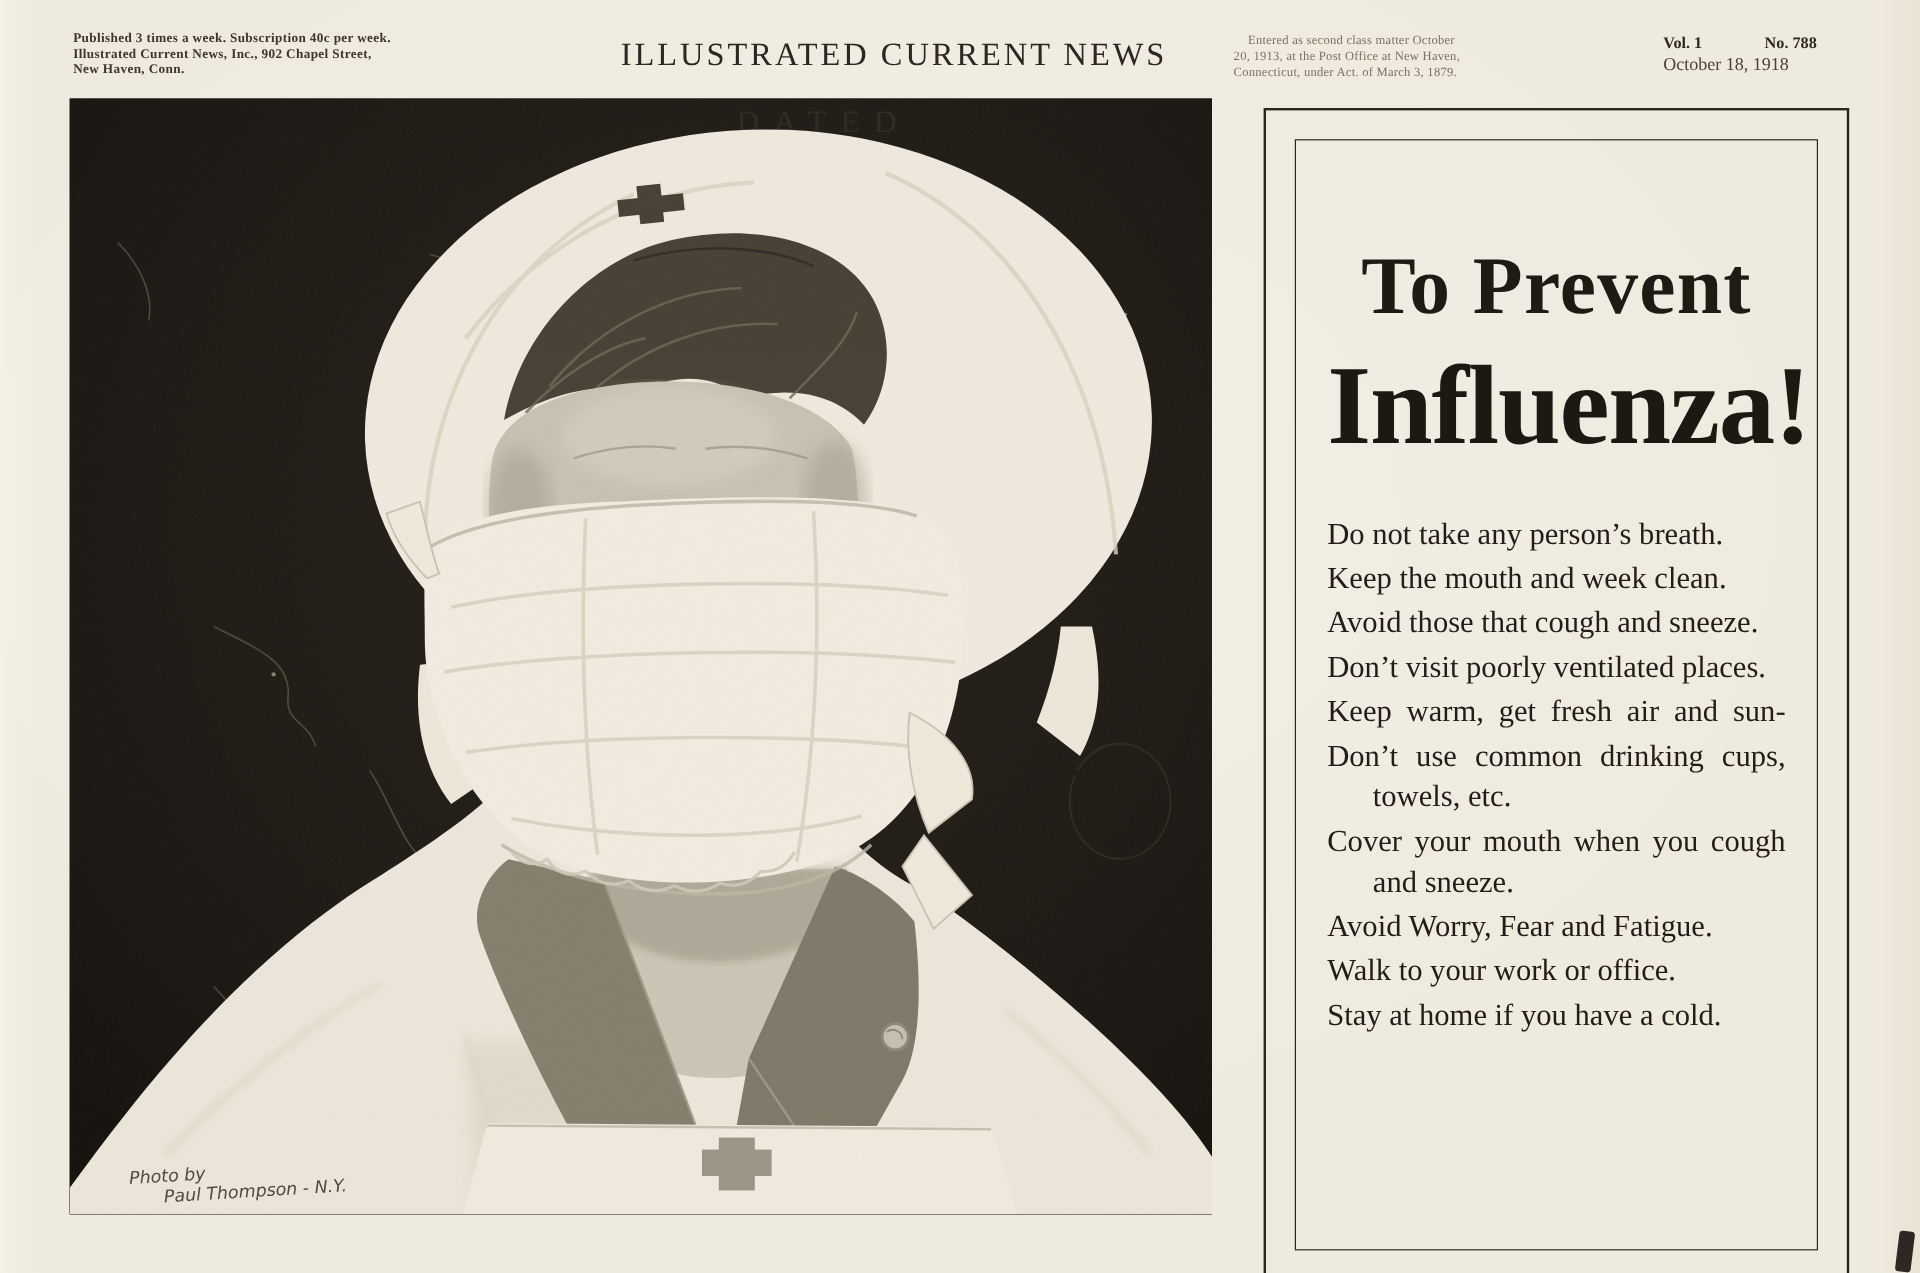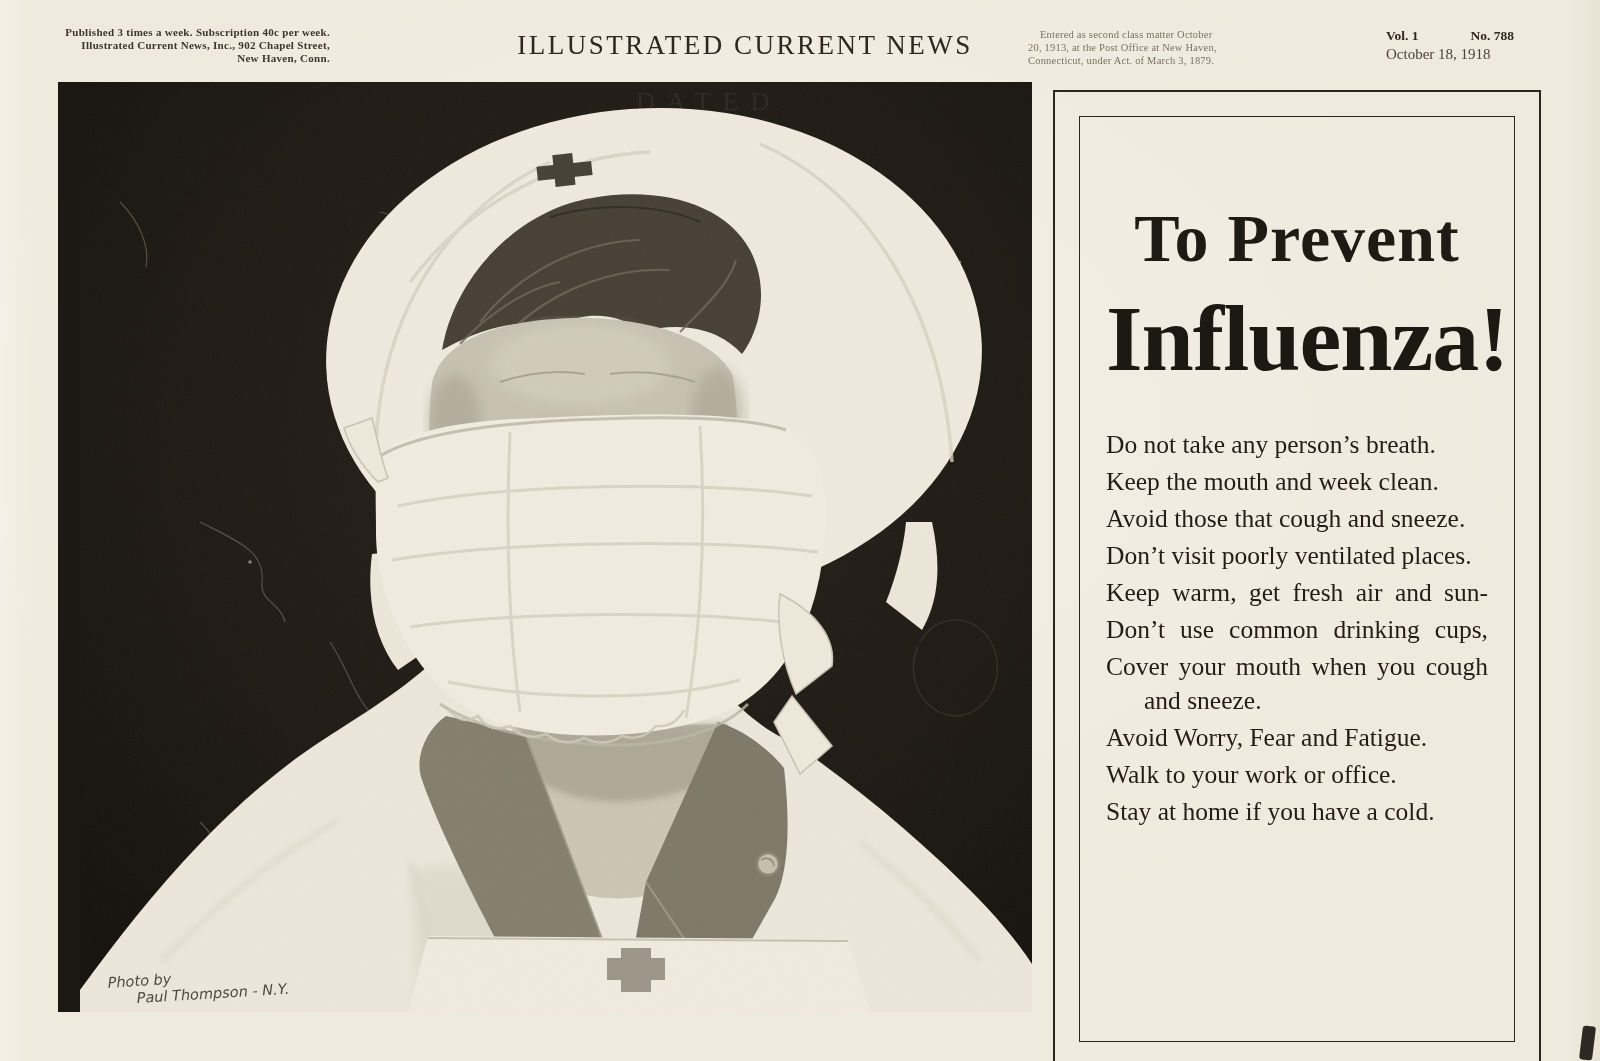--- a/index.html
+++ b/index.html
@@ -11,42 +11,41 @@
   }
   .page{
     position:absolute;left:0;top:0;width:1600px;height:1061px;
     background:
       radial-gradient(1200px 800px at 45% 40%, rgba(255,255,252,.25), rgba(0,0,0,0) 70%),
       linear-gradient(90deg, #f4f0e6 0%, #efeade 2%, #efeade 98%, #e9e3d5 100%),
       #efeade;
   }
   
   .pub-block{
-    position:absolute;left:40px;top:26px;width:290px;
-    text-align:right;font-size:11px;line-height:13px;
+    position:absolute;left:61px;top:26px;width:290px;
+    text-align:left;font-size:11px;line-height:13px;
     color:#3c362c;letter-spacing:.3px;font-weight:bold;
   }
   .masthead{
     position:absolute;left:440px;top:30px;width:610px;
     text-align:center;font-size:27px;letter-spacing:2.5px;
     color:#2c2720;font-weight:500;white-space:nowrap;
   }
   .entered-block{
     position:absolute;left:1028px;top:28px;width:225px;
     font-size:10.5px;line-height:13px;color:#7a7260;letter-spacing:.2px;
   }
   .entered-block .l1{padding-left:12px;}
   .vol-block{position:absolute;left:1386px;top:28px;width:128px;color:#2e2921;}
   .vol-row{display:flex;justify-content:space-between;font-weight:bold;font-size:13.5px;}
   .vol-date{text-align:left;font-size:15px;margin-top:2px;color:#4a4437;}
   
   .photo{
     position:absolute;left:58px;top:82px;width:952px;height:930px;
     background:#1c1813;
-    padding-left:22px;
   }
   .photo svg{display:block;width:952px;height:930px;}
   .credit{
     position:absolute;left:50px;top:886px;width:220px;
     font-family:"DejaVu Sans", sans-serif;font-style:italic;
     font-size:14.5px;line-height:17px;color:#4e4a40;
     transform:rotate(-3.5deg);
   }
   .credit .c2{padding-left:28px;white-space:nowrap;}
   
@@ -315,20 +314,21 @@
             <div class="ln">Avoid those that cough and sneeze.</div>
           </div>
           <div class="item">
             <div class="ln">Don’t visit poorly ventilated places.</div>
           </div>
           <div class="item">
             <div class="ln first-justify">Keep warm, get fresh air and sun-</div>
           </div>
           <div class="item">
             <div class="ln first-justify">Don’t use common drinking cups,</div>
+            <div class="ln cont">towels, etc.</div>
           </div>
           <div class="item">
             <div class="ln first-justify">Cover your mouth when you cough</div>
             <div class="ln cont">and sneeze.</div>
           </div>
           <div class="item">
             <div class="ln">Avoid Worry, Fear and Fatigue.</div>
           </div>
           <div class="item">
             <div class="ln">Walk to your work or office.</div>

